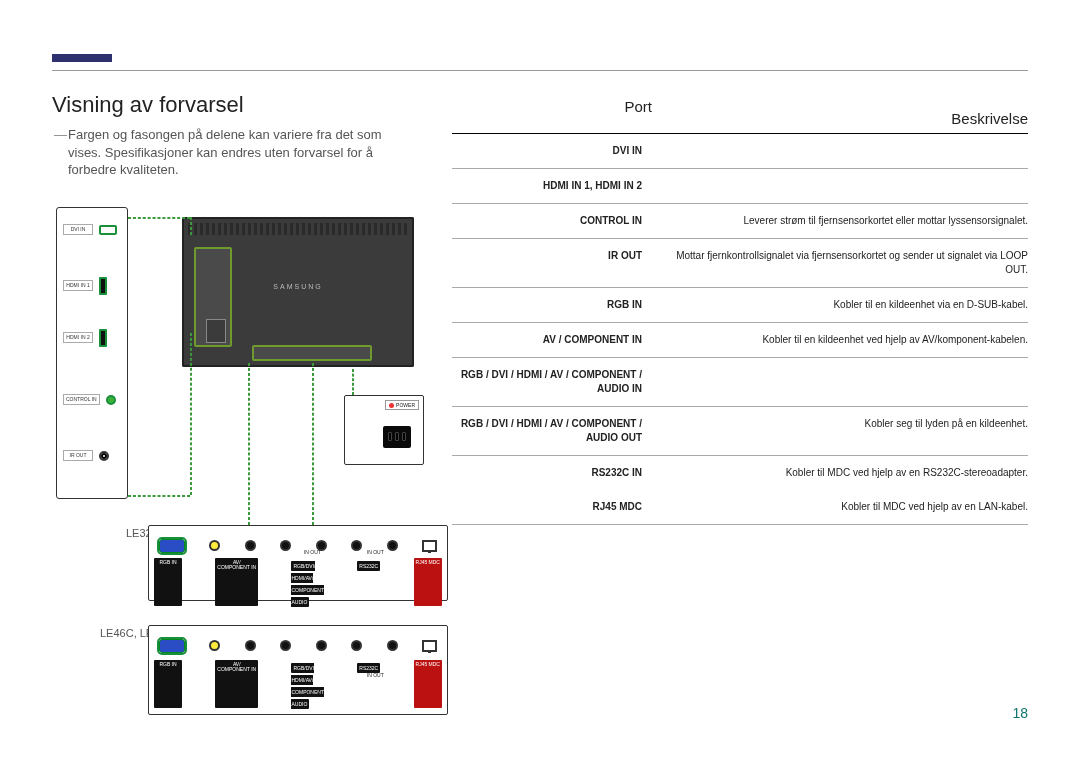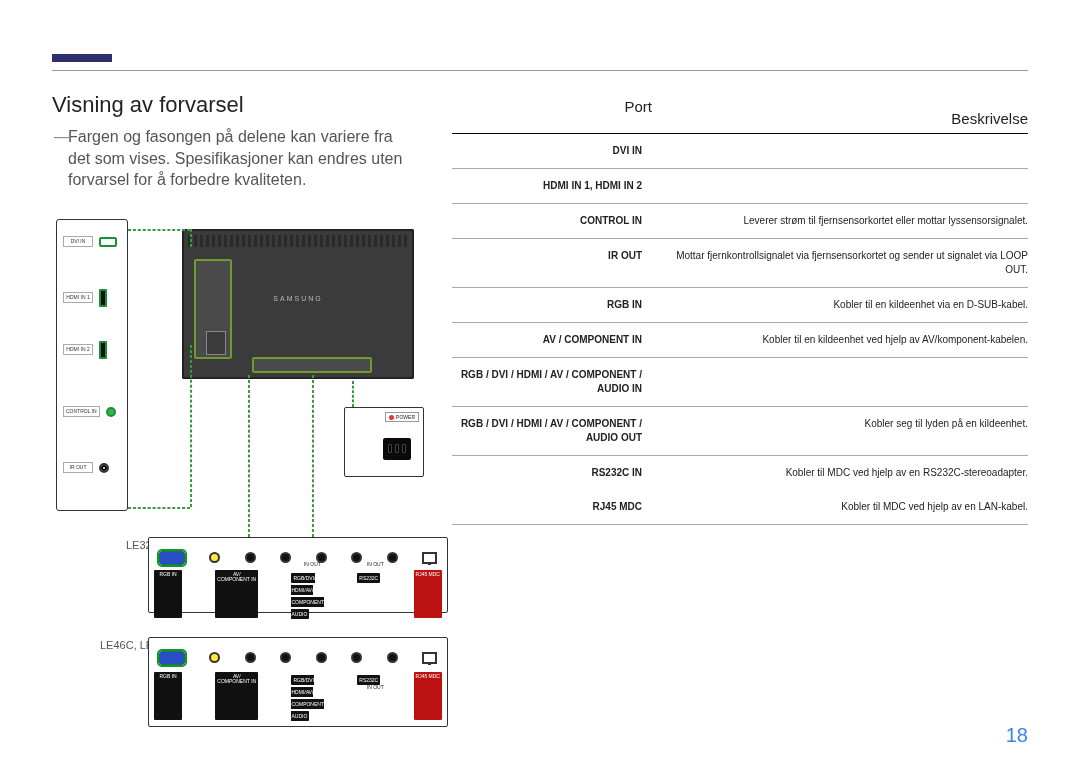--- a/index.html
+++ b/index.html
@@ -37,21 +37,21 @@
     position: absolute;
     left: 400px; right: 0; top: 0; text-align: right;
   }
   h1 {
     margin: 0 0 8px 0;
     font-weight: normal;
     font-size: 22px;
     color: #222;
   }
   .note {
-    font-size: 16px;
+    font-size: 13px;
     color: #555;
     line-height: 1.35;
     margin: 0 16px 20px 16px;
     position: relative;
   }
   .note::before {
     content: "―";
     position: absolute;
     left: -14px; top: 0;
     color: #888;
@@ -215,22 +215,22 @@
     border-bottom: 1px solid #aaa;
     padding: 10px 0;
     font-size: 10px;
     line-height: 1.4;
   }
   .trow .c1 { width: 200px; font-weight: bold; padding-right: 10px; }
   .trow .c2 { flex: 1; color: #222; }
 
   .page-number {
     position: absolute;
-    right: 52px; bottom: 16px;
-    font-size: 20px; color: #3b82f6;
+    right: 52px; bottom: 42px;
+    font-size: 14px; color: #0f766e;
   }
 </style>
 </head>
 <body>
 
 <div class="topbar"></div>
 <div class="toprule"></div>
 
 <div class="page">
 

